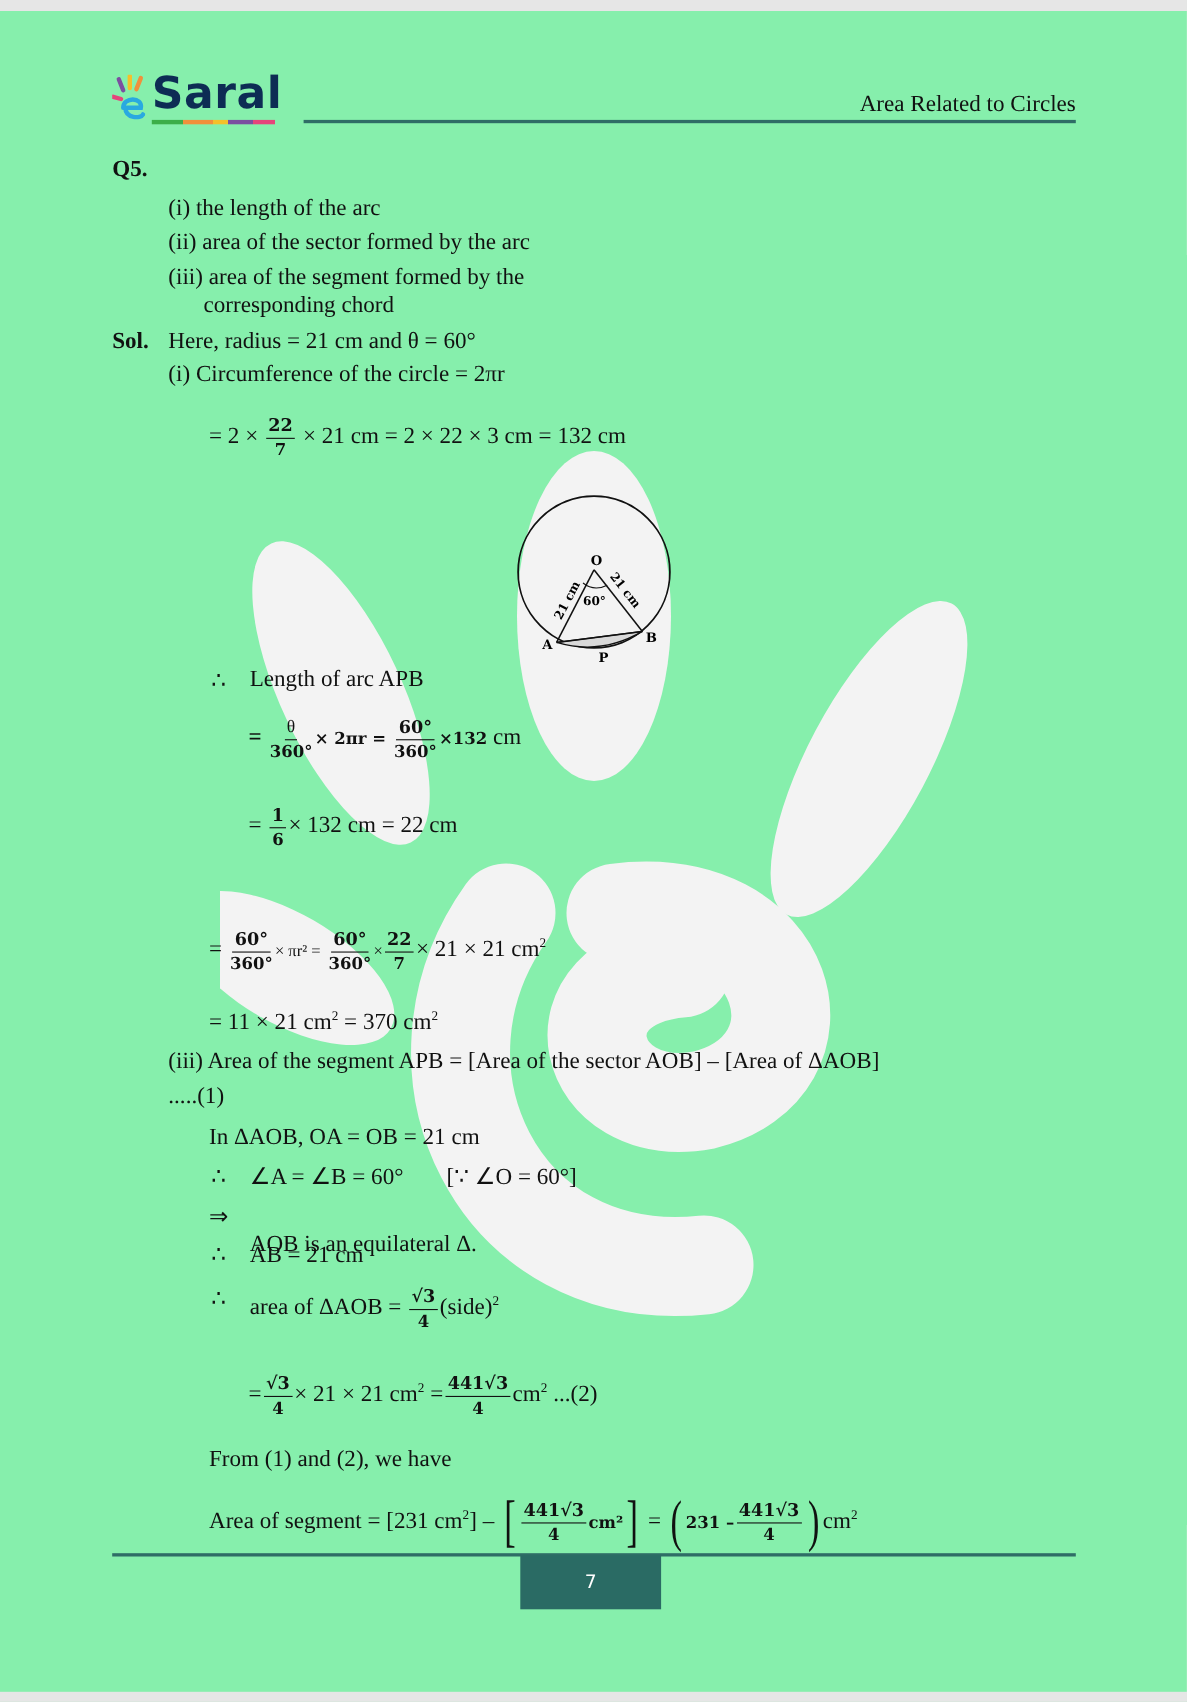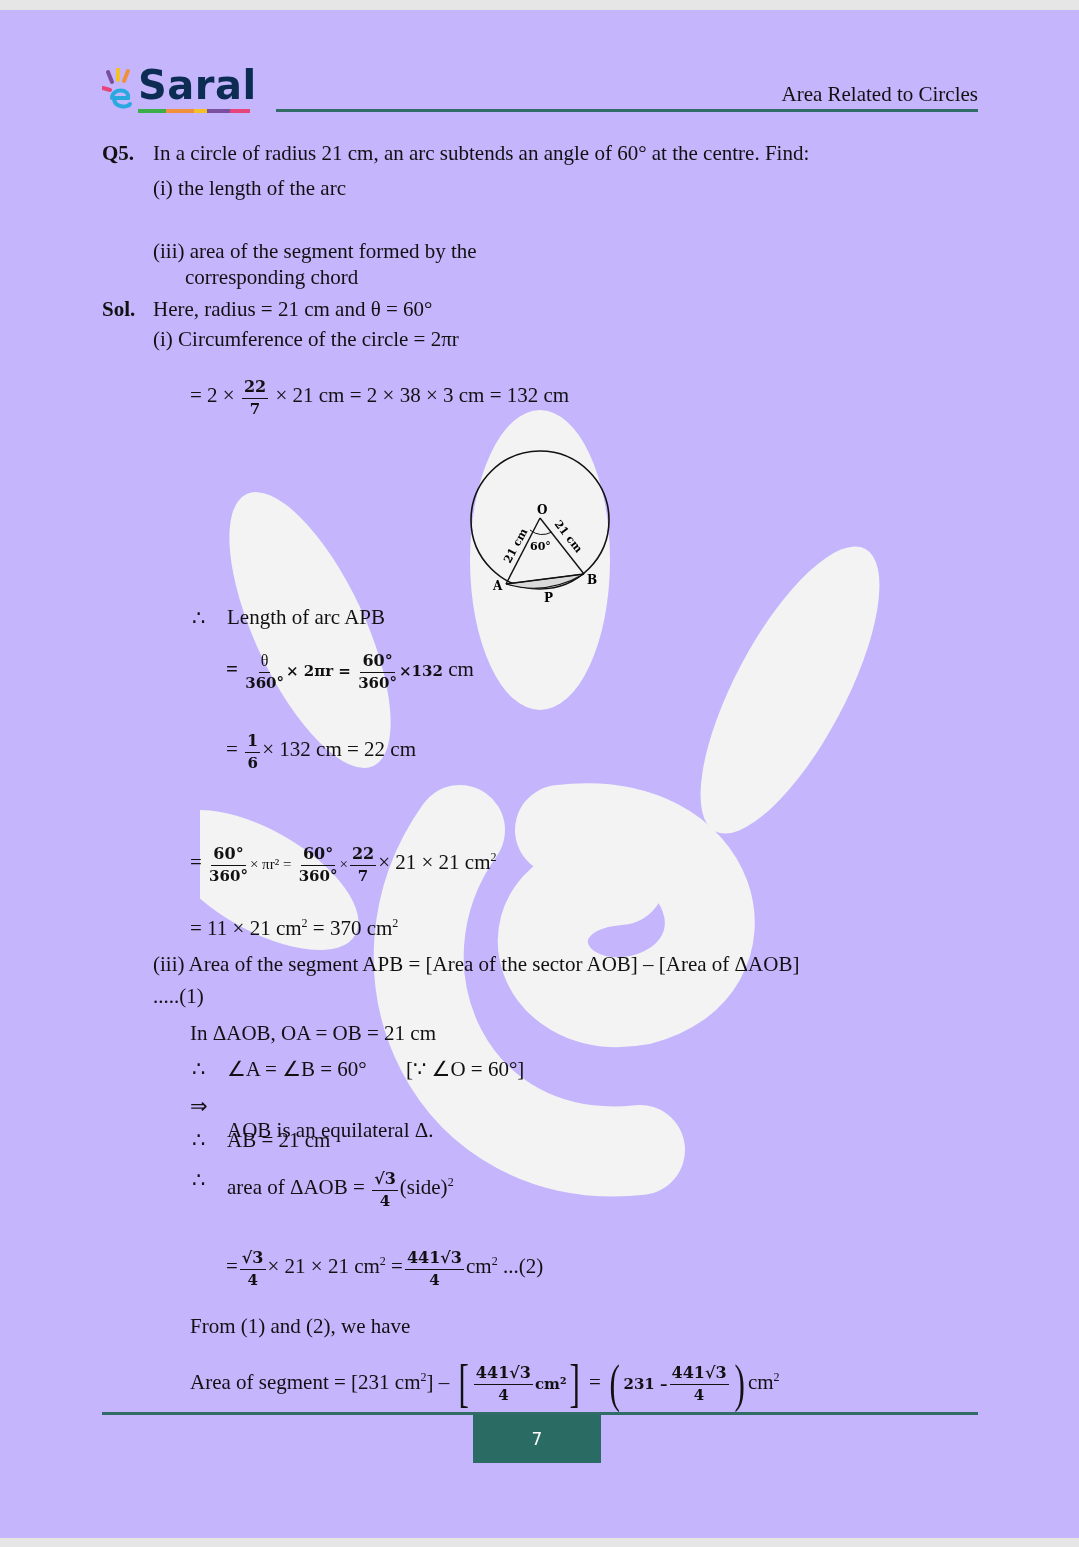--- a/index.html
+++ b/index.html
@@ -1,18 +1,18 @@
 <!DOCTYPE html>
 <html><head>
   <meta charset="utf-8">
   <style>
     * { box-sizing: border-box; margin: 0; padding: 0; }
     html, body { width: 1079px; height: 1547px; background: #e6e6e6; overflow: hidden; }
     body { position: relative; font-family: "Liberation Serif", serif; color: #111; }
-    .page { position: absolute; left: 0; top: 10px; width: 1079px; height: 1528px; background: #c4b5fd; overflow: hidden; }
+    .page { position: absolute; left: 0; top: 10px; width: 1079px; height: 1528px; background: #86efac; overflow: hidden; }
     .watermark { position: absolute; left: 200px; top: 400px; width: 720px; height: 820px; pointer-events: none; }
 
     .logo { position: absolute; left: 102px; top: 56px; height: 50px; }
     .logo-text { position: absolute; left: 36px; top: -4px; font-family: "DejaVu Sans", sans-serif; font-weight: bold; font-size: 40px; color: #0d2c54; letter-spacing: 0.5px; }
     .logo-bar { position: absolute; left: 36px; top: 43px; width: 112px; height: 4px; background: linear-gradient(to right, #3cae49 0 25%, #f0903c 25% 50%, #f4c02a 50% 62%, #7b4fa0 62% 82%, #e6447b 82% 100%); }
     .logo-hand { position: absolute; left: 0; top: 2px; width: 40px; height: 44px; }
 
     .header-rule { position: absolute; left: 276px; top: 99px; width: 702px; height: 3px; background: #2f6d66; }
     .header-title { position: absolute; right: 101px; top: 72px; font-size: 21px; }
 
@@ -56,36 +56,36 @@
       <line x1="8" y1="22" x2="1" y2="20" stroke="#e6447b" stroke-width="4" stroke-linecap="round"></line>
       <path d="M10 30 C 10 20, 28 20, 26 30 L 12 30 M12 30 C 12 40, 26 40, 28 36" fill="none" stroke="#29a9e0" stroke-width="4" stroke-linecap="round"></path>
     </svg>
     <span class="logo-text">Saral</span>
     <div class="logo-bar"></div>
   </div>
   <div class="header-title">Area Related to Circles</div>
   <div class="header-rule"></div>
 
   <div class="t b" style="left:102px; top:133px;">Q5.</div>
-  <div class="t" style="left:153px; top:133px;">In a circle of radius 21 cm, an arc subtends an angle of 60° at the centre. Find:</div>
   <div class="t" style="left:153px; top:168px;">(i) the length of the arc</div>
+  <div class="t" style="left:153px; top:199px;">(ii) area of the sector formed by the arc</div>
   <div class="t" style="left:153px; top:231px;">(iii)  area of the segment formed by the</div>
   <div class="t" style="left:185px; top:257px;">corresponding chord</div>
 
   <div class="t b" style="left:102px; top:289px;">Sol.</div>
   <div class="t" style="left:153px; top:289px;">Here, radius = 21 cm and θ = 60°</div>
   <div class="t" style="left:153px; top:319px;">(i)  Circumference of the circle = 2πr</div>
 
   <div class="t" style="left:190px; top:368px;">
     <span>= 2 ×</span>
     <span class="frac">
         <span class="n">22</span>
         <span class="d">7</span>
       </span>
-    <span>× 21 cm = 2 × 38 × 3 cm = 132 cm</span>
+    <span>× 21 cm = 2 × 22 × 3 cm = 132 cm</span>
   </div>
 
   <svg class="diagram" viewBox="0 0 150 164">
     <circle cx="74" cy="76" r="69" fill="none" stroke="#111" stroke-width="1.6"></circle>
     <path d="M40 140 Q 80 152 118 130 Z" fill="#d9d9d9" stroke="#111" stroke-width="1.2"></path>
     <line x1="74" y1="74" x2="40" y2="140" stroke="#111" stroke-width="1.4"></line>
     <line x1="74" y1="74" x2="118" y2="130" stroke="#111" stroke-width="1.4"></line>
     <line x1="40" y1="140" x2="118" y2="130" stroke="#111" stroke-width="1.4"></line>
     <path d="M64 86 Q 74 94 86 88" fill="none" stroke="#111" stroke-width="1"></path>
     <text x="71" y="70" font-family="DejaVu Serif, serif" font-weight="bold" font-size="12">O</text>

